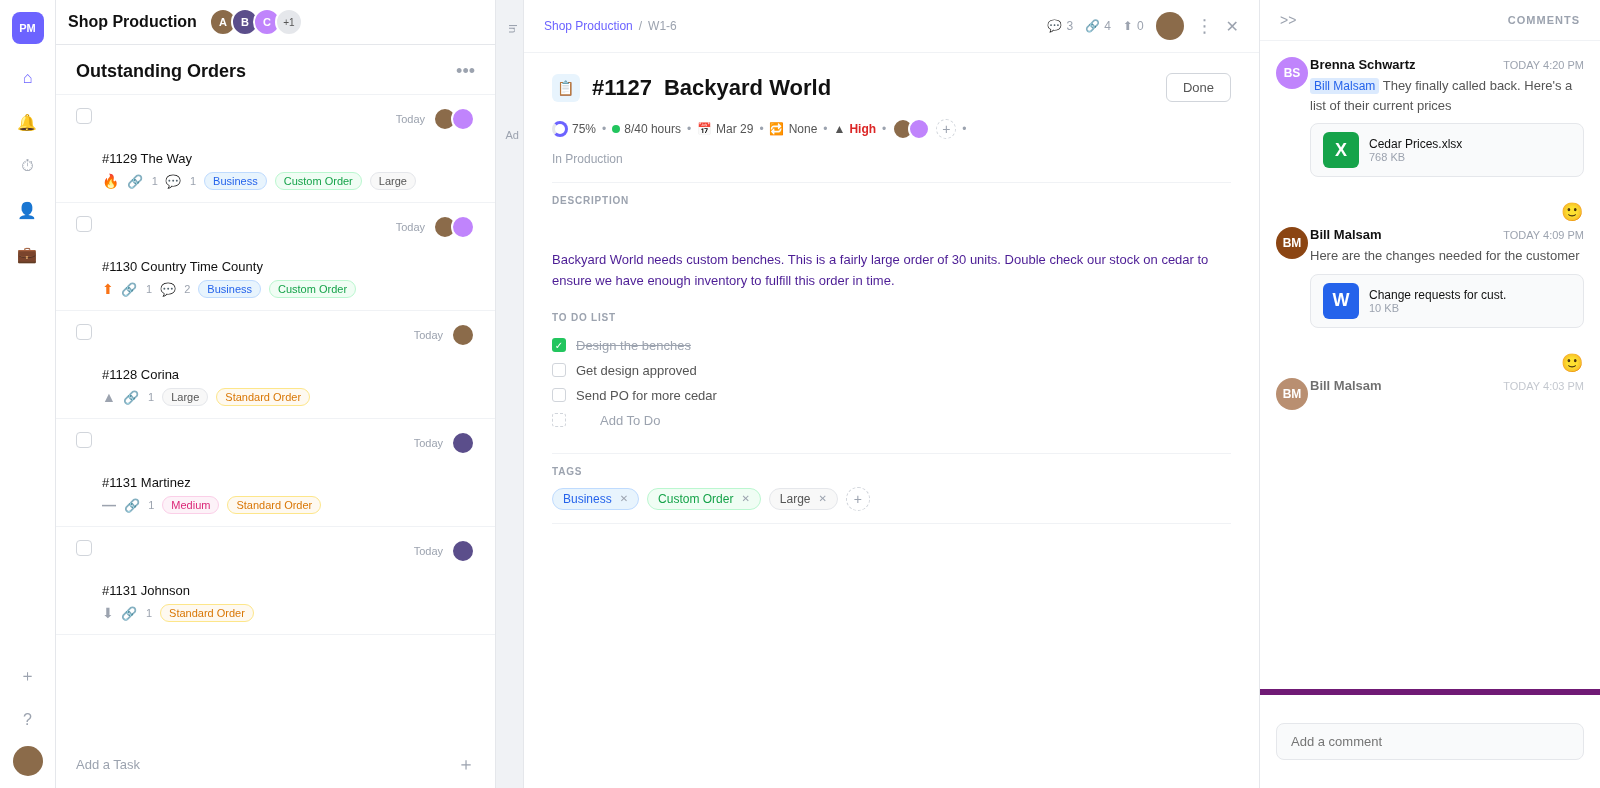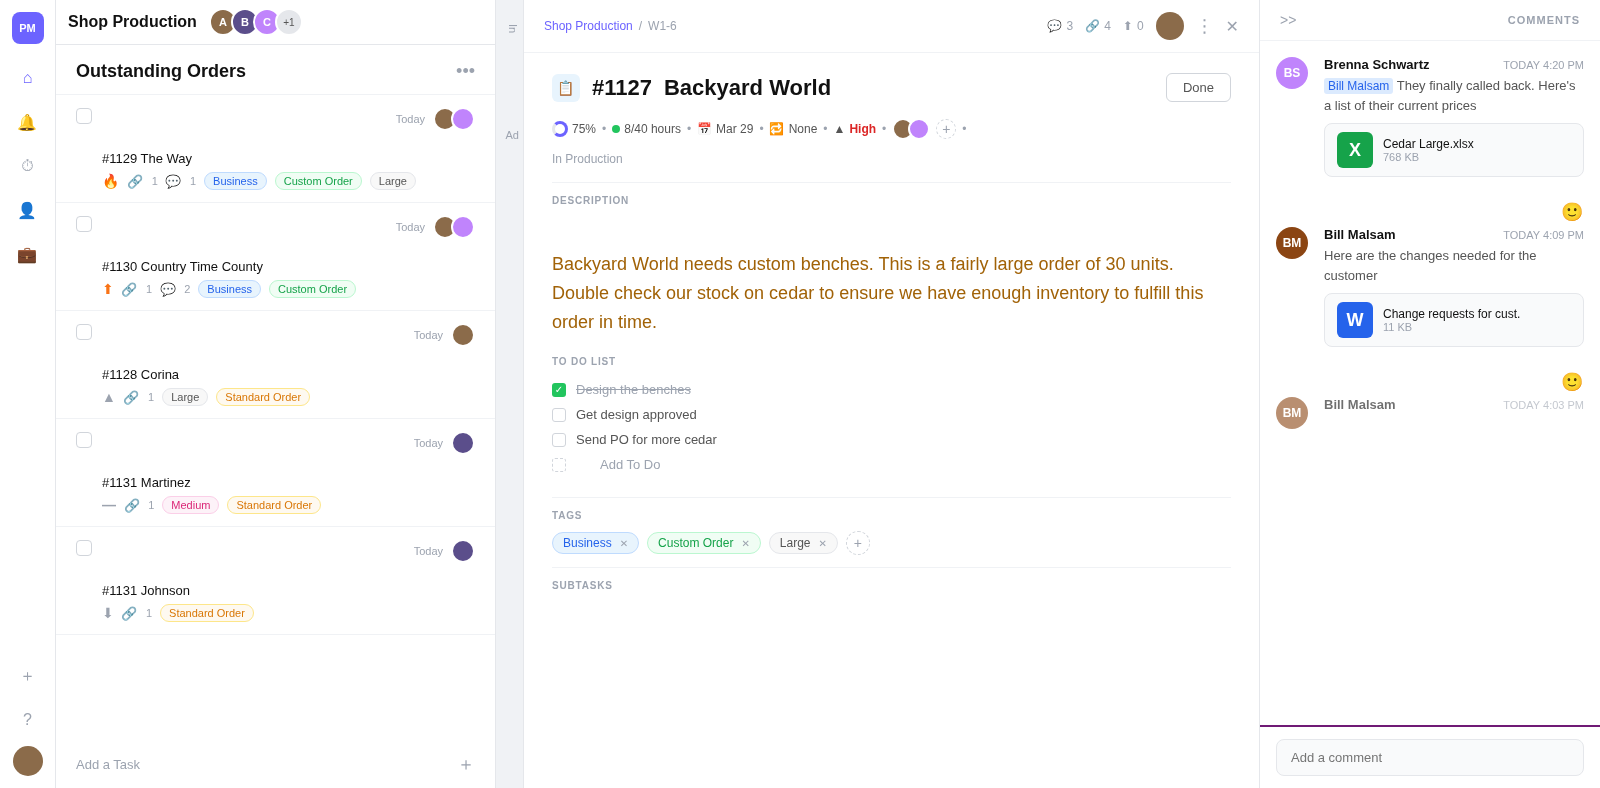--- a/index.html
+++ b/index.html
@@ -99,21 +99,21 @@
     .stat-dot { color: #9ca3af; }
     .priority-high { color: #dc2626; font-weight: 600; }
     .status-badge {
       font-size: 12px; color: #9ca3af; padding: 4px 0;
     }
 
     .section-label {
       font-size: 10px; font-weight: 600; color: #9ca3af; text-transform: uppercase; letter-spacing: 0.8px; margin-bottom: 10px;
     }
 
-    .description-text { font-size: 18px; color: #a16207; line-height: 1.6; margin-bottom: 20px; margin-top: 44px; }
+    .description-text { font-size: 13px; color: #4c1d95; line-height: 1.6; margin-bottom: 20px; margin-top: 44px; }
 
     .todo-section { margin-bottom: 20px; }
     .todo-item { display: flex; align-items: center; gap: 10px; padding: 5px 0; }
     .todo-checkbox { width: 14px; height: 14px; border: 1.5px solid #d1d5db; border-radius: 3px; flex-shrink: 0; }
     .todo-text { font-size: 13px; color: #555; }
     .todo-text.strikethrough { text-decoration: line-through; color: #9ca3af; }
     .add-todo { color: #9ca3af; font-size: 13px; padding-left: 24px; cursor: pointer; }
 
     .tags-row { display: flex; align-items: center; gap: 8px; flex-wrap: wrap; }
     .tag-x { font-size: 10px; color: #9ca3af; margin-left: 4px; cursor: pointer; }
@@ -123,21 +123,21 @@
     .comments-panel {
       width: 340px; background: #fff; display: flex; flex-direction: column; overflow: hidden;
     }
     .comments-header {
       padding: 12px 20px; border-bottom: 1px solid #f0f2f5; display: flex; align-items: center; justify-content: space-between;
     }
     .comments-title { font-size: 11px; font-weight: 700; color: #9ca3af; text-transform: uppercase; letter-spacing: 1px; }
     .collapse-btn { color: #9ca3af; cursor: pointer; font-size: 14px; }
 
     .comments-list { flex: 1; overflow-y: auto; padding: 16px; }
-    .comment-item { display: flex; gap: 16px; margin-bottom: 20px; }
+    .comment-item { display: flex; gap: 2px; margin-bottom: 20px; }
     .comment-avatar {
       width: 32px; height: 32px; border-radius: 50%; flex-shrink: 0; display: flex; align-items: center; justify-content: center; font-size: 12px; font-weight: bold; color: white;
     }
     .comment-body { flex: 1; }
     .comment-header { display: flex; align-items: baseline; justify-content: space-between; margin-bottom: 4px; }
     .comment-author { font-size: 13px; font-weight: 600; color: #111; }
     .comment-time { font-size: 11px; color: #9ca3af; }
     .comment-text { font-size: 13px; color: #555; line-height: 1.5; }
     .mention { background: #dbeafe; color: #2563eb; border-radius: 3px; padding: 1px 4px; font-size: 12px; }
 
@@ -148,21 +148,21 @@
       width: 36px; height: 36px; border-radius: 6px; display: flex; align-items: center; justify-content: center; font-size: 18px; font-weight: bold; color: white;
     }
     .attach-excel { background: #16a34a; }
     .attach-word { background: #2563eb; }
     .attach-name { font-size: 12px; font-weight: 500; color: #111; }
     .attach-size { font-size: 11px; color: #9ca3af; }
 
     .emoji-btn { color: #9ca3af; cursor: pointer; font-size: 18px; text-align: right; padding: 4px 0; }
 
     .comment-input-area {
-      padding: 12px 16px; border-top: 2px solid #701a75;
+      padding: 28px 16px; border-top: 6px solid #701a75;
     }
     .comment-input {
       width: 100%; padding: 10px 14px; border: 1px solid #e5e7eb; border-radius: 8px; font-size: 13px; color: #9ca3af; background: #f9fafb; outline: none;
     }
 
     
     .divider { height: 1px; background: #f0f2f5; margin: 12px 0; }
 
     
     ::-webkit-scrollbar { width: 4px; }
@@ -458,21 +458,20 @@
           <div style="display:flex;align-items:center;background:#f8f8f8;border:1px solid #e5e7eb;border-radius:12px;padding:3px 10px;gap:4px;">
             <span style="font-size:12px;color:#555;">Large</span>
             <span class="tag-x">✕</span>
           </div>
           <div class="add-tag-btn">+</div>
         </div>
       </div>
 
       <div class="divider"></div>
 
-      <div class="section-label">SUBTASKS</div>
 
     </div>
   </div>
 
   <div class="comments-panel">
     <div class="comments-header">
       <span class="collapse-btn">&gt;&gt;</span>
       <span class="comments-title">COMMENTS</span>
     </div>
 
@@ -485,21 +484,21 @@
             <span class="comment-author">Brenna Schwartz</span>
             <span class="comment-time">TODAY 4:20 PM</span>
           </div>
           <div class="comment-text">
             <span class="mention">Bill Malsam</span>
             They finally called back. Here's a list of their current prices
           </div>
           <div class="attachment">
             <div class="attach-icon attach-excel">X</div>
             <div>
-              <div class="attach-name">Cedar Large.xlsx</div>
+              <div class="attach-name">Cedar Prices.xlsx</div>
               <div class="attach-size">768 KB</div>
             </div>
           </div>
         </div>
       </div>
 
       <div class="emoji-btn" style="margin-left:42px;">🙂</div>
 
       <div class="comment-item">
         <div class="comment-avatar" style="background:#8b4513;">BM</div>
@@ -508,21 +507,21 @@
             <span class="comment-author">Bill Malsam</span>
             <span class="comment-time">TODAY 4:09 PM</span>
           </div>
           <div class="comment-text">
             Here are the changes needed for the customer
           </div>
           <div class="attachment">
             <div class="attach-icon attach-word">W</div>
             <div>
               <div class="attach-name">Change requests for cust.</div>
-              <div class="attach-size">11 KB</div>
+              <div class="attach-size">10 KB</div>
             </div>
           </div>
         </div>
       </div>
 
       <div class="emoji-btn" style="margin-left:42px;">🙂</div>
 
       <div class="comment-item" style="opacity:0.6;">
         <div class="comment-avatar" style="background:#8b4513;">BM</div>
         <div class="comment-body">

